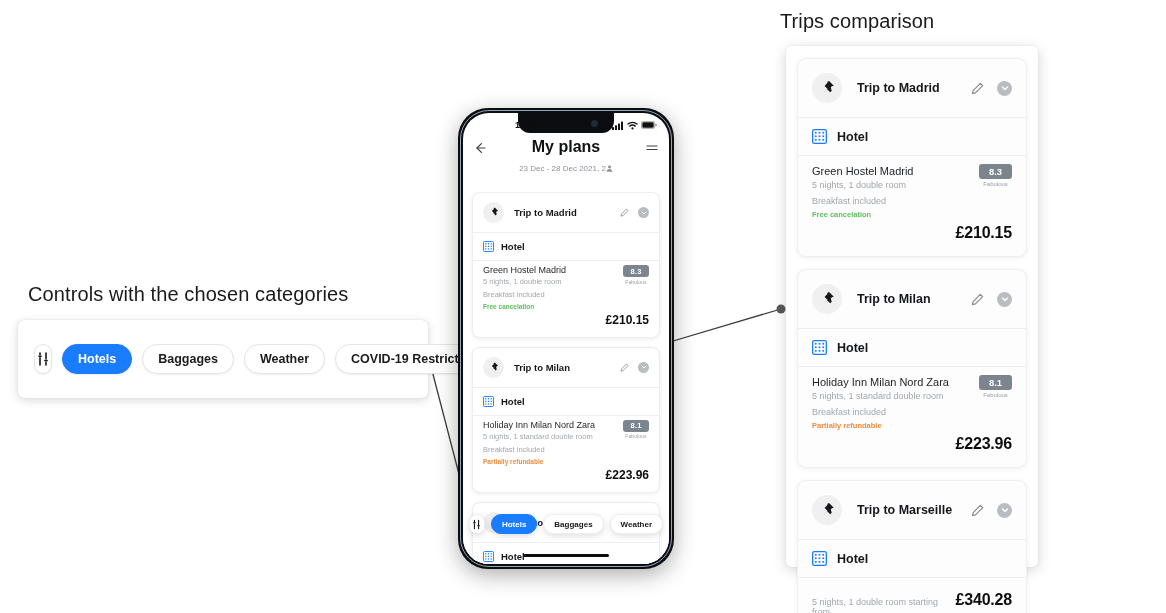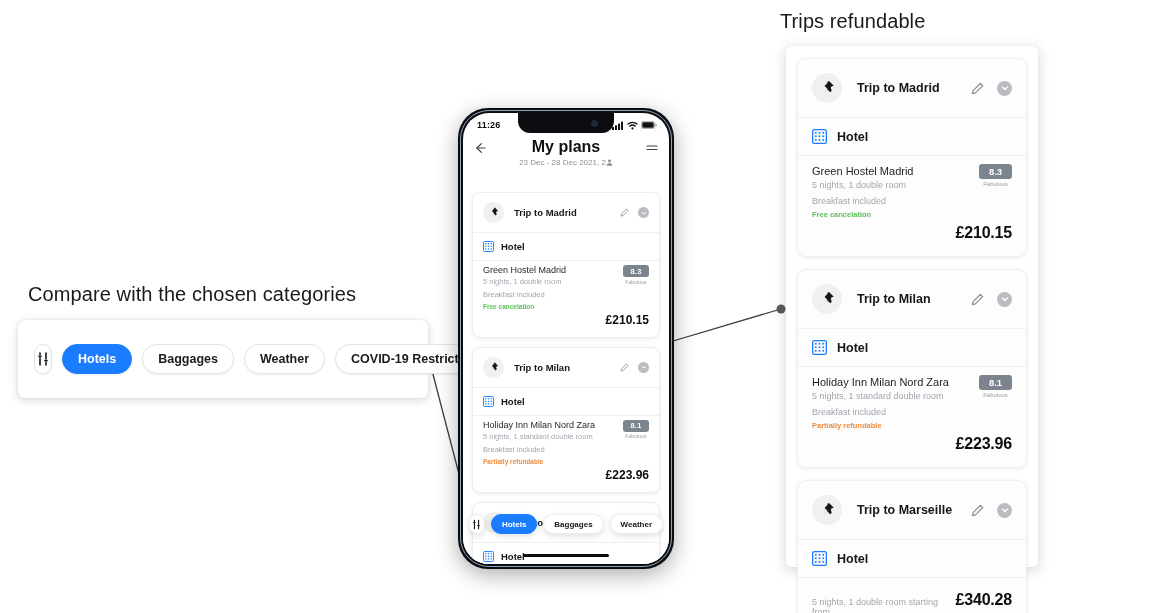--- a/index.html
+++ b/index.html
@@ -94,32 +94,32 @@
     position: absolute; right: 16px; top: 7px;
     width: 7px; height: 7px; border-radius: 50%;
     background: #1d2a3a;
   }
   #statusbar {
     position: relative; height: 22px;
     display: flex; align-items: center; justify-content: space-between;
     padding: 2px 12px 0 14px;
     z-index: 7;
   }
-  #status-time { font-size: 9px; font-weight: 700; color: #0d0d0d; letter-spacing:.2px; }
+  #status-time { font-size: 9px; font-weight: 700; color: #0d0d0d; letter-spacing:.2px;margin-left:38px; }
   #status-icons { display: flex; align-items: center; gap: 3px; }
 
   #phone-header {
     position: relative;
     padding: 3px 11px 0 11px;
     display: flex; align-items: flex-start; gap: 6px;
   }
   #back-arrow { margin-top: 4px; }
   #header-center { flex: 1; text-align: center; }
   #ph-title { font-size: 16px; font-weight: 700; color: #101112; }
-  #ph-sub { font-size: 8px; color: #8b9199; margin-top: 2px; display:flex; align-items:center; justify-content:center; gap:0;}
+  #ph-sub { font-size: 8px; color: #8b9199; margin-top: 8px; display:flex; align-items:center; justify-content:center; gap:0;}
   #menu-icon { margin-top: 5px; }
 
   #compare-heading {
     font-size: 9.5px; font-weight: 700; color: #101112;
     padding: 9px 11px 6px 11px;
   }
 
   #phone-scroll {
     position: absolute; left: 0; right: 0; top: 79px; bottom: 0;
     background: #ffffff;
@@ -229,22 +229,22 @@
   .bc-rbadge { background: #7c848d; color:#fff; border-radius: 3px; font-size: 9.5px; font-weight:700; padding: 2px 0; }
   .bc-rword { font-size: 6px; color: #9aa0a7; margin-top: 2px; }
   .bc-startrow { display:flex; align-items:baseline; justify-content:space-between; gap: 8px; }
   .bc-startfrom { font-size: 9px; color: #a2a7ae; }
 </style>
 </head>
 <body>
 
 <div id="stage">
 
-  <div class="anno-title" id="title-trips">Trips refundable</div>
-  <div class="anno-title" id="title-controls">Compare with the chosen categories</div>
+  <div class="anno-title" id="title-trips">Trips comparison</div>
+  <div class="anno-title" id="title-controls">Controls with the chosen categories</div>
 
   <svg class="connector">
     <line id="conn1-line" stroke="#3d3d3d" stroke-width="1.3" x1="429" y1="359" x2="472" y2="524"></line>
     <circle id="conn1-a" r="4.5" fill="#5a5a5a" cx="429" cy="359"></circle>
     <circle id="conn1-b" r="4.5" fill="#5a5a5a" cx="472" cy="524"></circle>
     <line id="conn2-line" stroke="#3d3d3d" stroke-width="1.3" x1="663" y1="344" x2="781" y2="309"></line>
     <circle id="conn2-a" r="4.5" fill="#5a5a5a" cx="663" cy="344"></circle>
     <circle id="conn2-b" r="4.5" fill="#5a5a5a" cx="781" cy="309"></circle>
   </svg>
 

